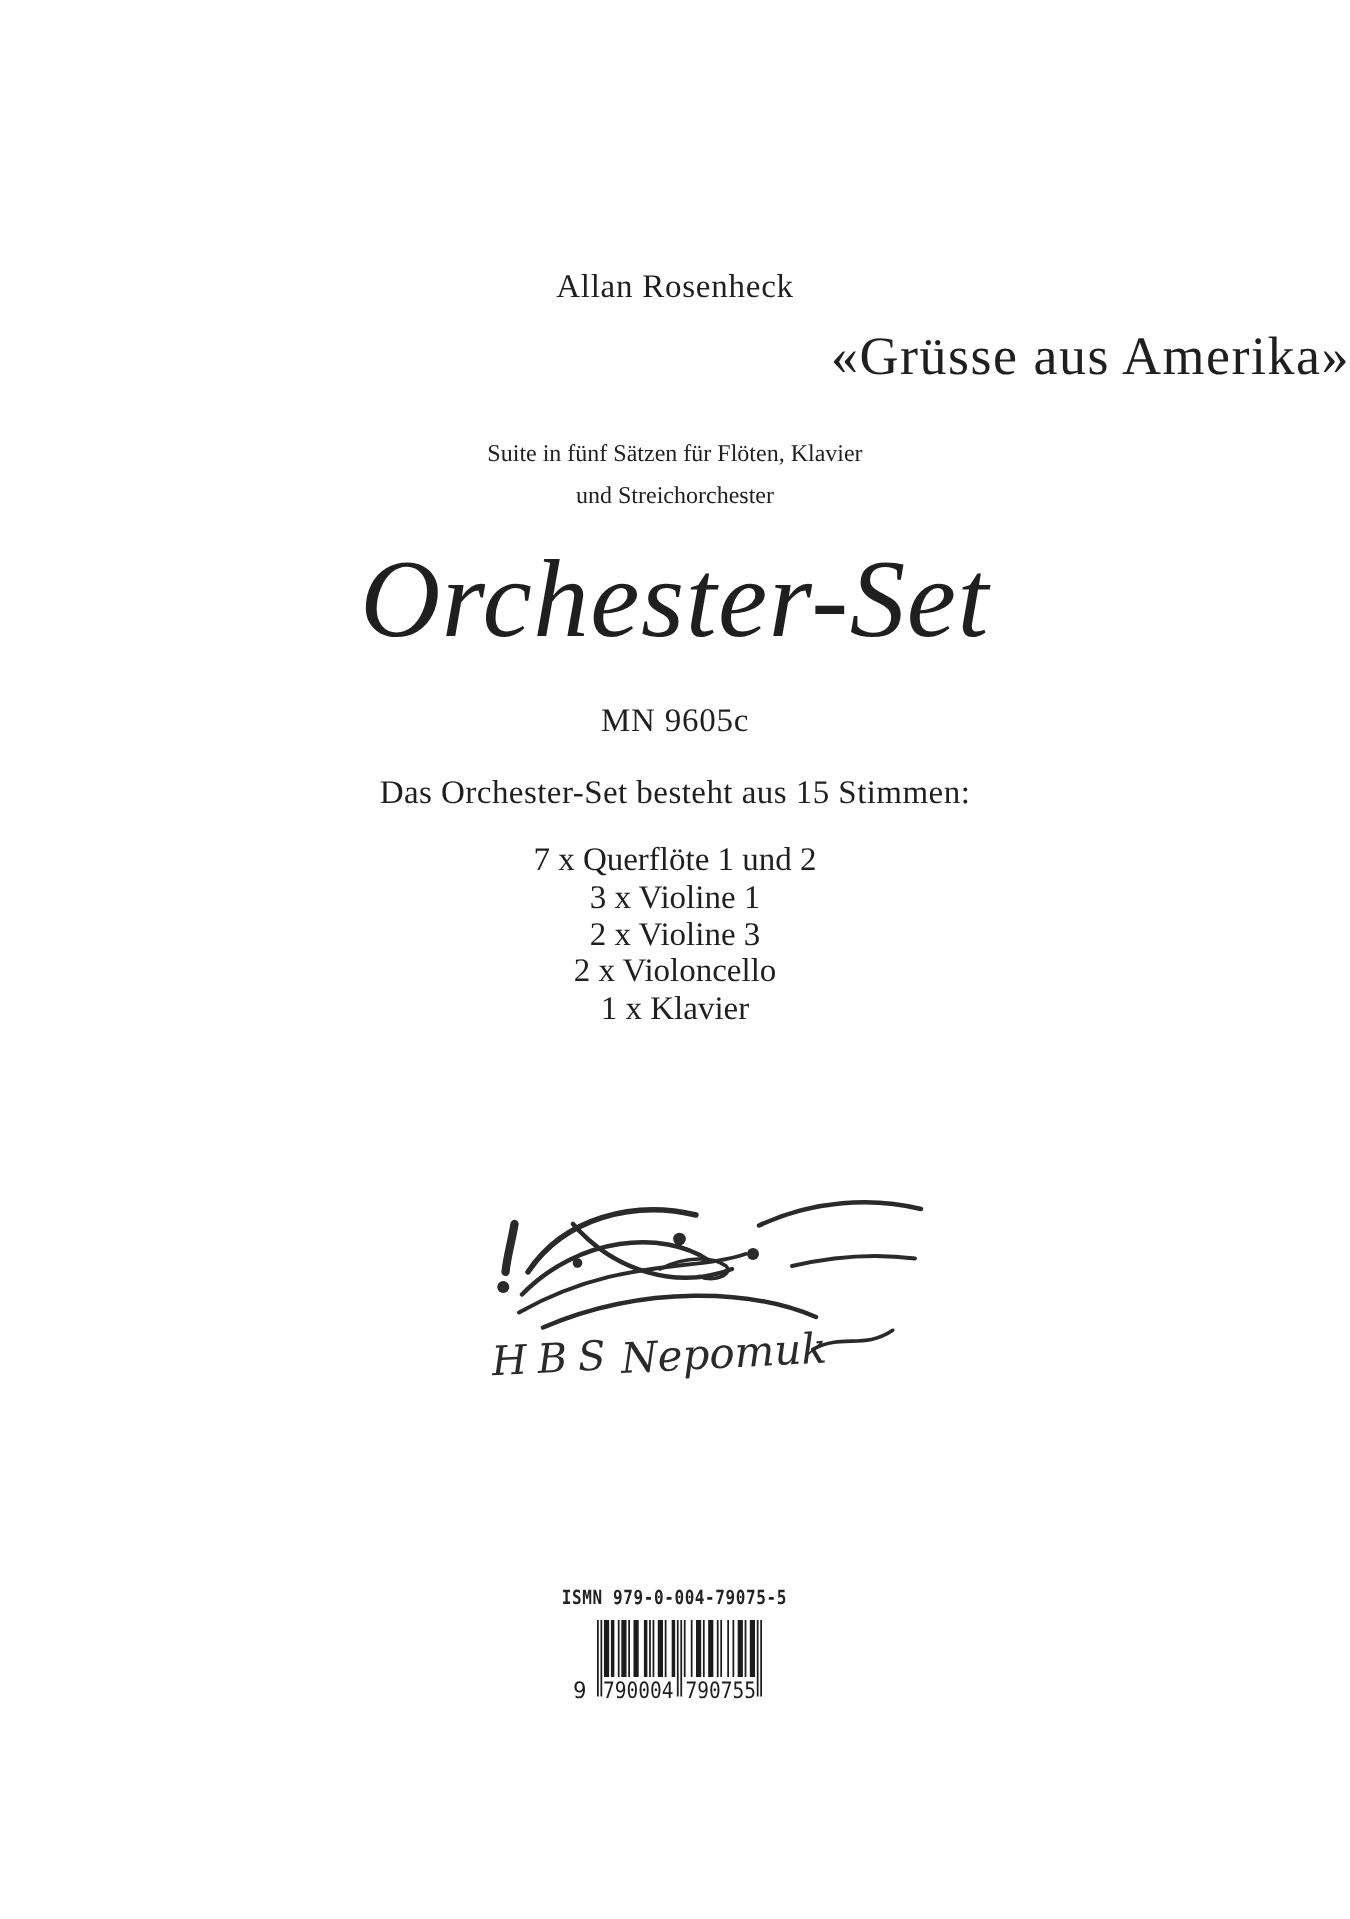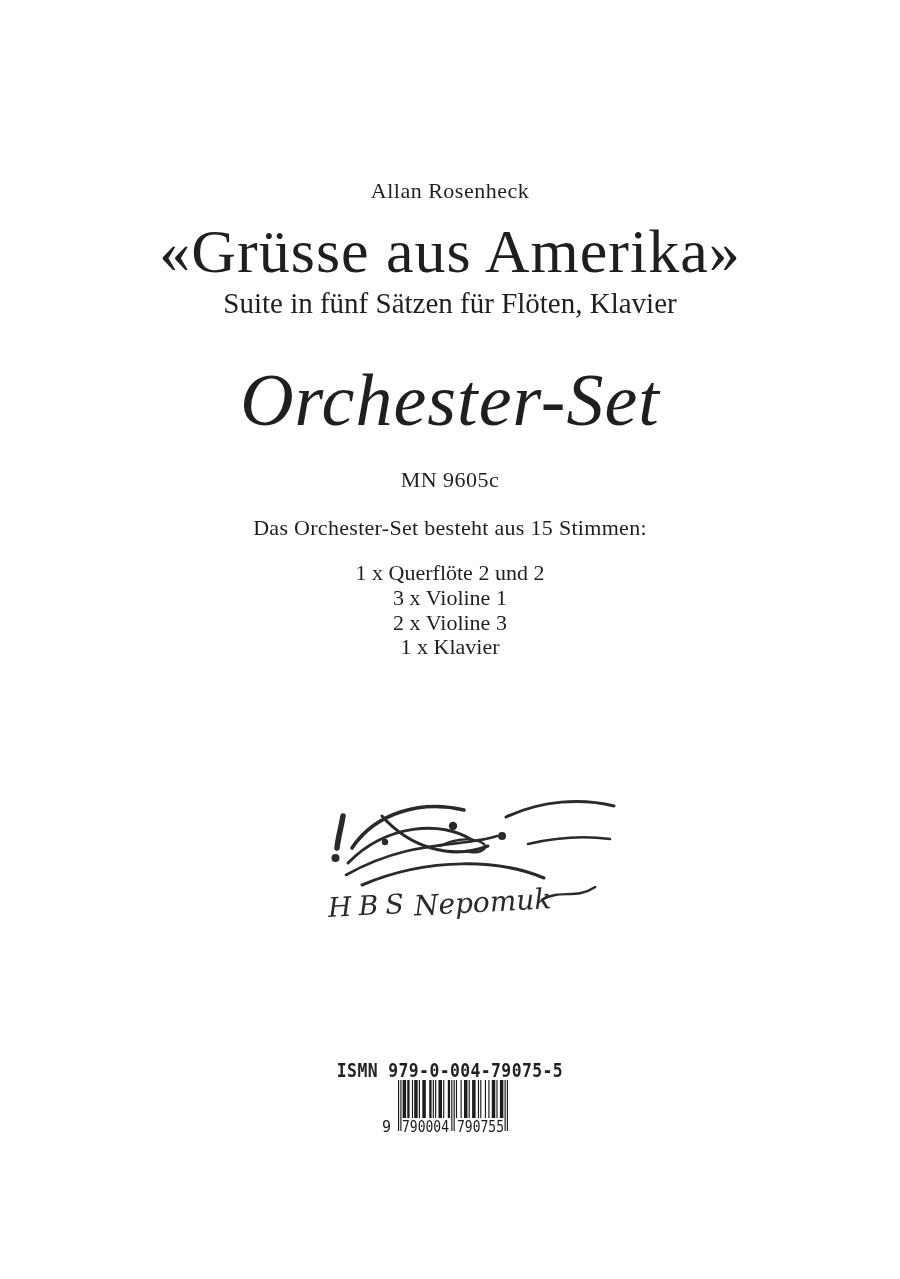--- a/index.html
+++ b/index.html
@@ -7,58 +7,60 @@
     position:relative;
     width:900px;height:1279px;
     margin:0 auto;
     background:#ffffff;
     font-family:"Liberation Serif", serif;
     color:#1f1f1f;
     overflow:hidden;
   }
   .centered{position:absolute;left:0;width:900px;text-align:center;}
   .composer{top:178px;font-size:22px;letter-spacing:0.5px;}
-  .title{top:216px;font-size:62px;font-weight:normal;margin:0;letter-spacing:1px;}
-  .subtitle{top:289px;font-size:29px;line-height:28px;}
+  .title{top:216px;font-size:36px;font-weight:normal;margin:0;letter-spacing:1px;text-align:right;}
+  .subtitle{top:289px;font-size:16px;line-height:28px;}
   .product{top:361px;font-size:74px;line-height:78px;letter-spacing:1px;font-style:italic;}
   .catalog{top:467px;font-size:22px;letter-spacing:0.5px;}
   .heading{top:515px;font-size:22px;letter-spacing:0.3px;}
   .parts{top:561px;list-style:none;margin:0;padding:0;font-size:22px;line-height:24.8px;}
   .logo{position:absolute;left:290px;top:786px;width:335px;height:145px;}
   .logo svg{display:block;}
   .logo text{fill:#2a2a2a;font-family:"DejaVu Serif", serif;font-style:italic;}
   .flourish{stroke:#2a2a2a;fill:none;stroke-linecap:round;}
-  .ismn{top:1058px;font-family:"DejaVu Sans Mono", monospace;font-size:20px;font-weight:bold;color:#222;}
+  .ismn{top:1058px;font-family:"DejaVu Sans Mono", monospace;font-size:13px;font-weight:bold;color:#222;}
   .ismn span{display:inline-block;transform:scaleX(0.82);letter-spacing:0.5px;}
   .barcode-wrap{position:absolute;left:382px;top:1080px;width:132px;height:58px;}
   .bc{font-family:"DejaVu Sans Mono", monospace;font-size:15px;fill:#1c1c1c;}
 </style>
 </head>
 <body>
 
 <div class="sheet">
 
   <div class="centered composer">Allan Rosenheck</div>
 
   <h1 class="centered title">«Grüsse aus Amerika»</h1>
 
   <div class="centered subtitle">
     <div>Suite in fünf Sätzen für Flöten, Klavier</div>
+    <div>und Streichorchester</div>
   </div>
 
   <div class="centered product">Orchester-Set</div>
 
   <div class="centered catalog">MN 9605c</div>
 
   <div class="centered heading">Das Orchester-Set besteht aus 15 Stimmen:</div>
 
   <ul class="centered parts">
-    <li>1 x Querflöte 2 und 2</li>
+    <li>7 x Querflöte 1 und 2</li>
     <li>3 x Violine 1</li>
     <li>2 x Violine 3</li>
+    <li>2 x Violoncello</li>
     <li>1 x Klavier</li>
   </ul>
 
   <div class="logo">
     <svg width="335" height="145" viewBox="0 0 335 145">
       <g>
 
         <path class="flourish" d="M53,30 C51,42 48,52 47,62" stroke-width="5.5"></path>
         <circle cx="45.5" cy="72" r="4" fill="#2a2a2a"></circle>
 

